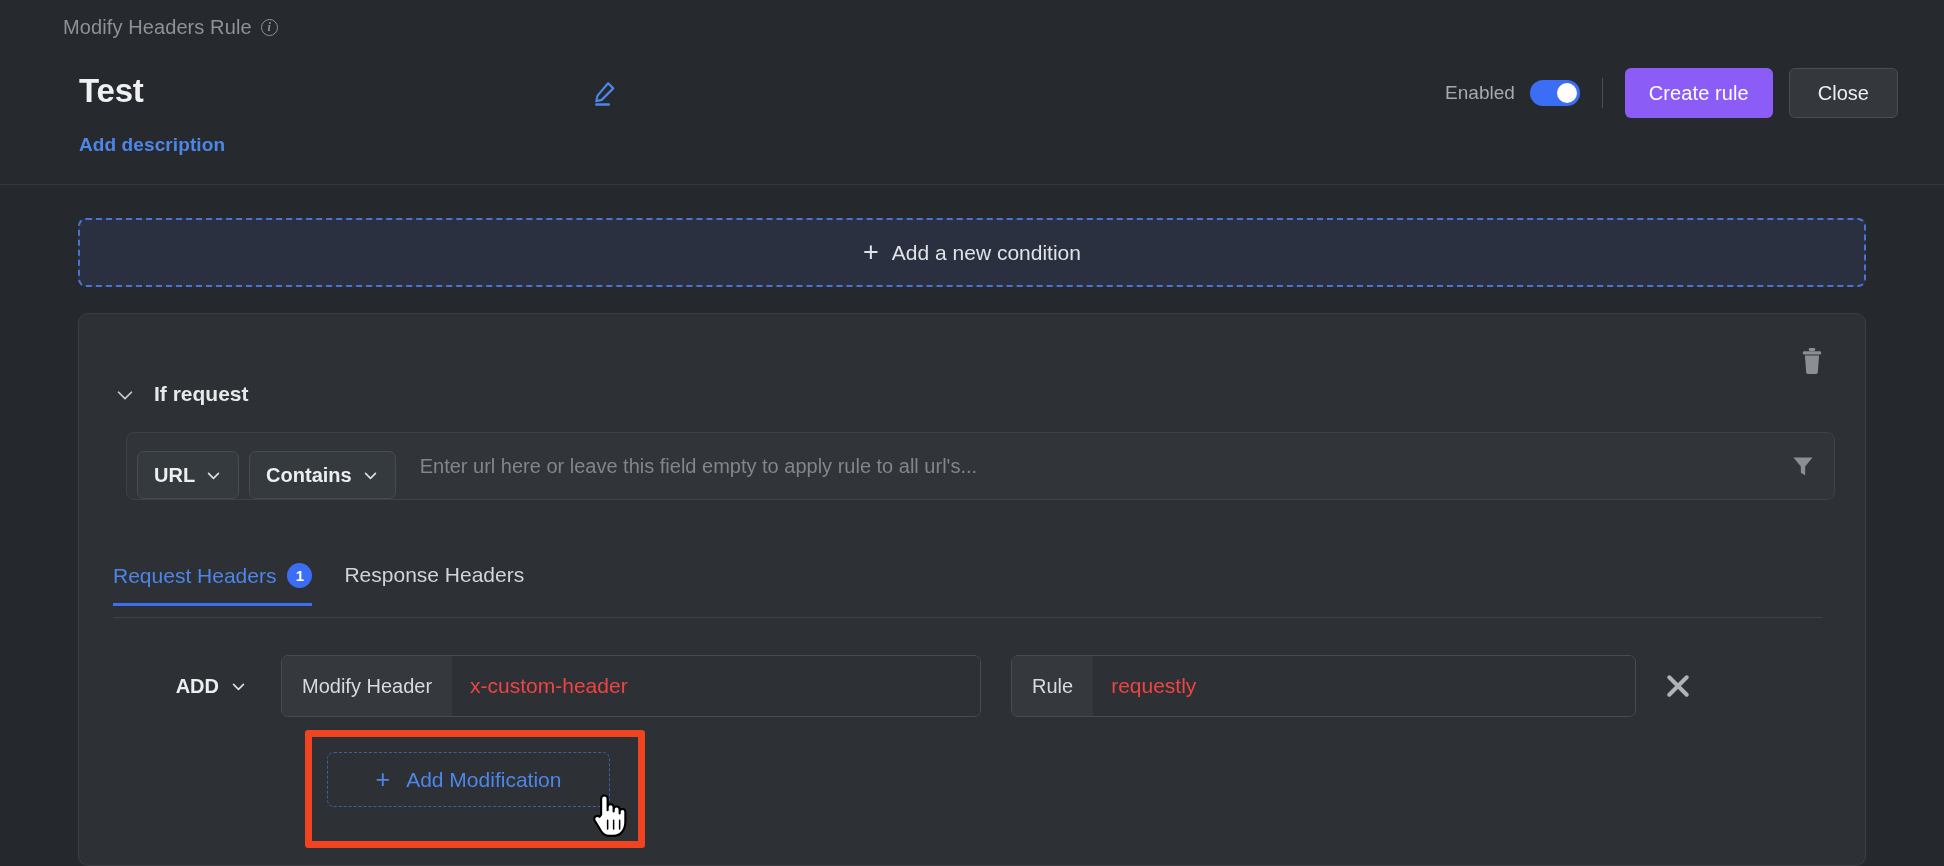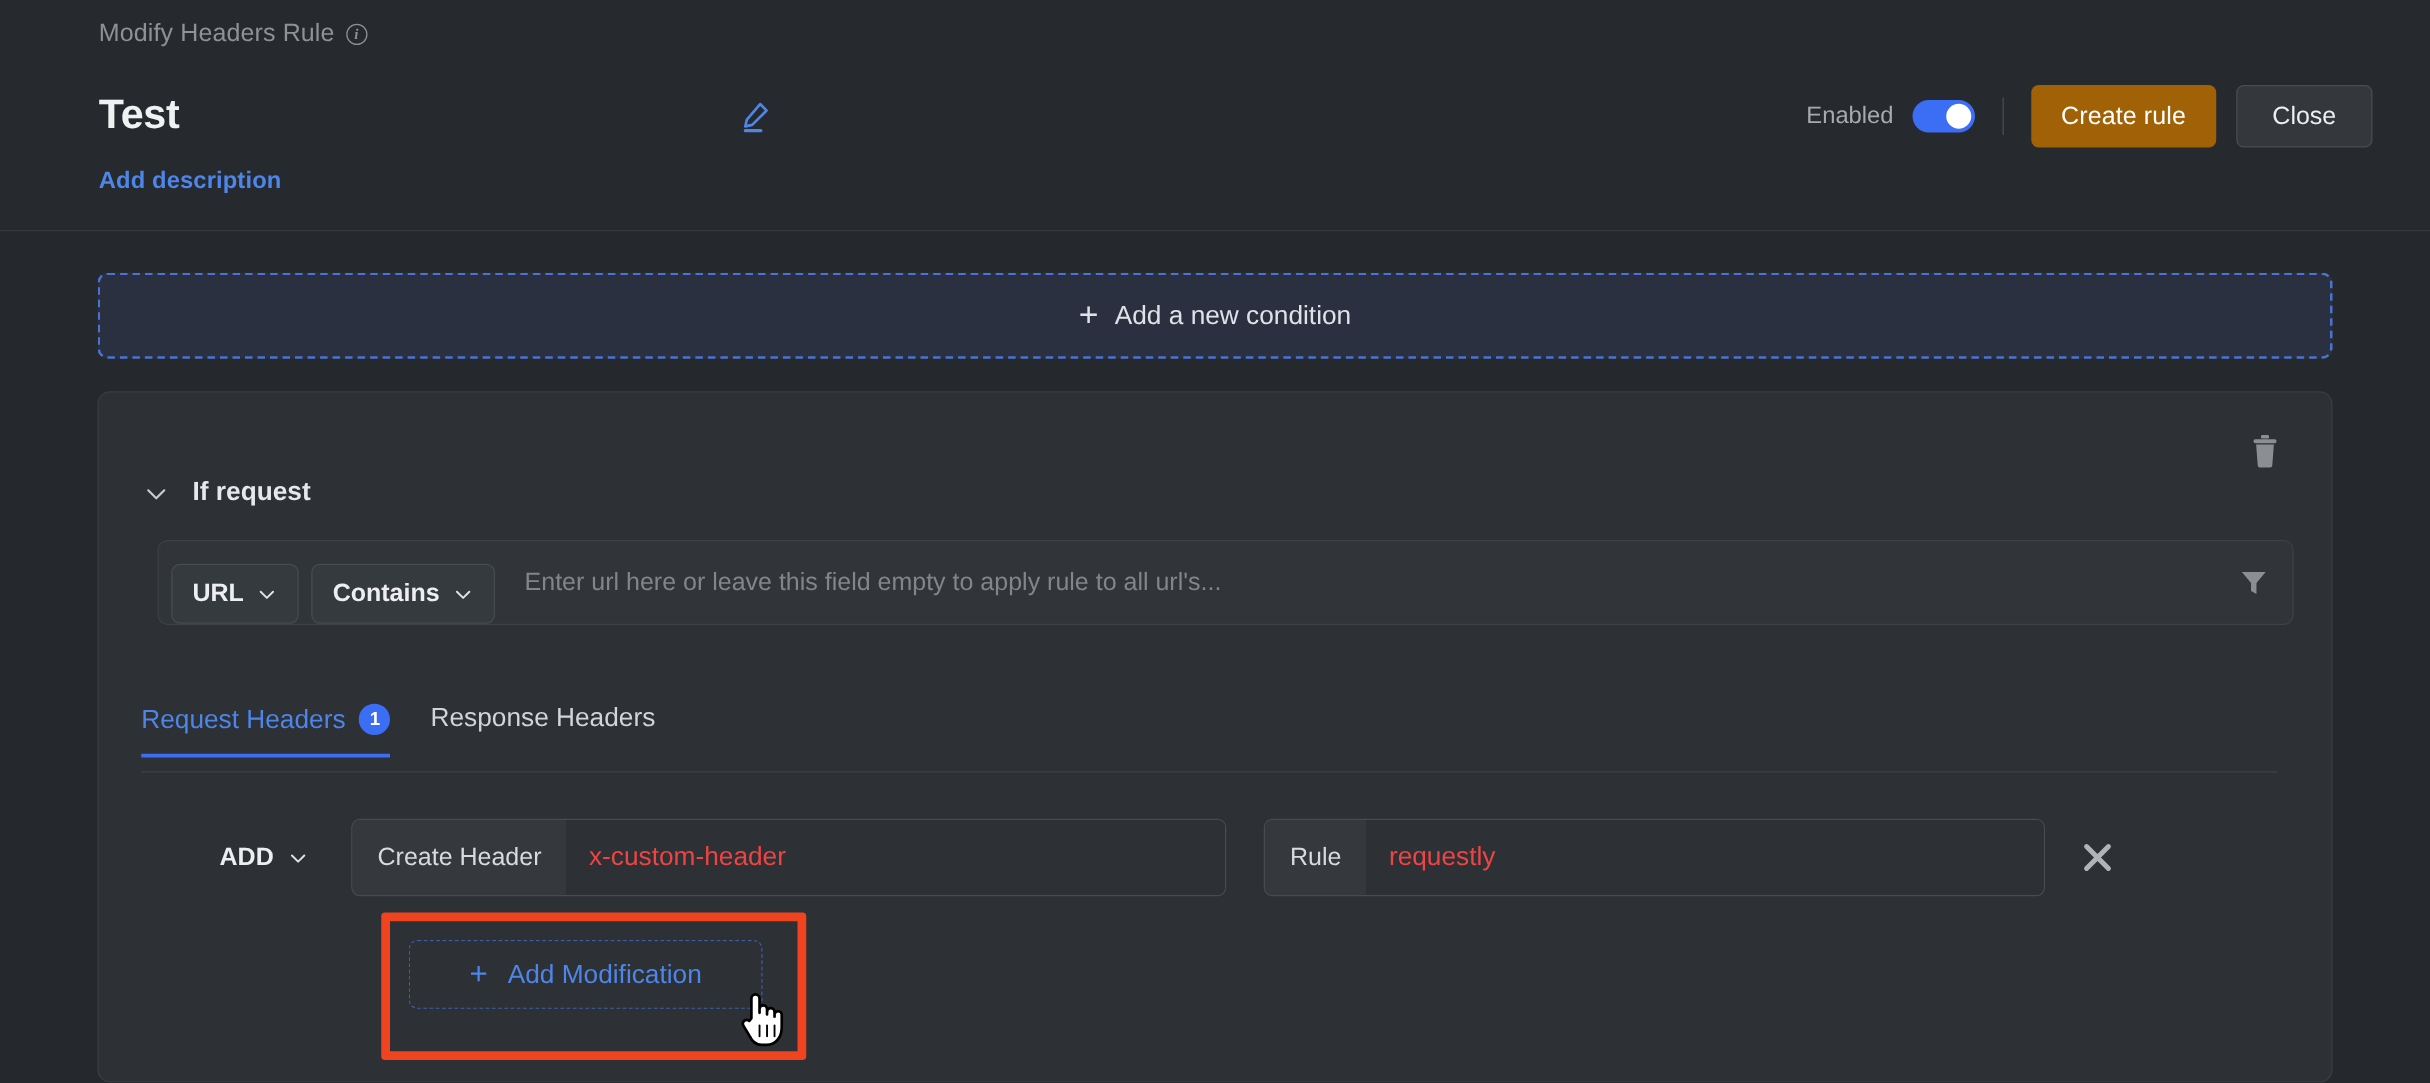--- a/index.html
+++ b/index.html
@@ -11,21 +11,21 @@
   }
   body { position: relative; }
 
   
   #header {
     position: absolute; left: 0; top: 0; width: 1944px; height: 185px;
     background: #26292d;
     border-bottom: 1px solid #35383c;
   }
   #breadcrumb {
-    position: absolute; left: 79px; top: 16px;
+    position: absolute; left: 63px; top: 16px;
     display: flex; align-items: center; gap: 9px;
     font-size: 20px; color: #8e9296; letter-spacing: .1px; justify-content: center;
   }
   .info-icon {
     width: 17px; height: 17px; border-radius: 50%;
     border: 1.6px solid #8e9296; color: #8e9296;
     font-size: 12px; line-height: 14px; text-align: center;
     font-family: "Liberation Serif", serif; font-style: italic; font-weight: bold;
   }
   #rule-title {
@@ -53,21 +53,21 @@
     background: #3b6ef5; position: relative; cursor: pointer;
   }
   #enabled-toggle .knob {
     position: absolute; right: 3px; top: 3px;
     width: 20px; height: 20px; border-radius: 50%; background: #fff;
   }
   .vdivider {
     width: 1px; height: 30px; background: #4a4d52; margin: 0 22px;
   }
   #create-rule-btn {
-    background: #a16207; color: #fff; border: none; border-radius: 6px;
+    background: #8b5cf6; color: #fff; border: none; border-radius: 6px;
     font-size: 20px; font-family: inherit; font-weight: normal;
     padding: 0 24px; height: 50px; cursor: pointer; letter-spacing: .1px;
   }
   #close-btn {
     background: #34373b; color: #eceef0; border: 1px solid #4a4d52;
     border-radius: 6px; font-size: 20px; font-family: inherit;
     padding: 0 28px; height: 50px; margin-left: 16px; cursor: pointer;
   }
 
   
@@ -297,21 +297,21 @@
 <div id="mod-row">
 
   <div id="add-select">
     <span class="txt">ADD</span>
     <svg width="17" height="17" viewBox="0 0 24 24" fill="none">
       <path d="M5 9 L12 16 L19 9" stroke="#dfe2e6" stroke-width="2.2" stroke-linecap="round" stroke-linejoin="round"></path>
     </svg>
   </div>
 
   <div class="field-group" id="header-group">
-    <div class="field-label">Create Header</div>
+    <div class="field-label">Modify Header</div>
     <input class="field-input" type="text" value="x-custom-header" style="">
   </div>
 
   <div class="field-group" id="value-group">
     <div class="field-label">Rule</div>
     <input class="field-input" type="text" value="requestly" style="">
   </div>
 
   <div id="remove-mod-btn">
     <svg width="30" height="30" viewBox="0 0 24 24" fill="none">

